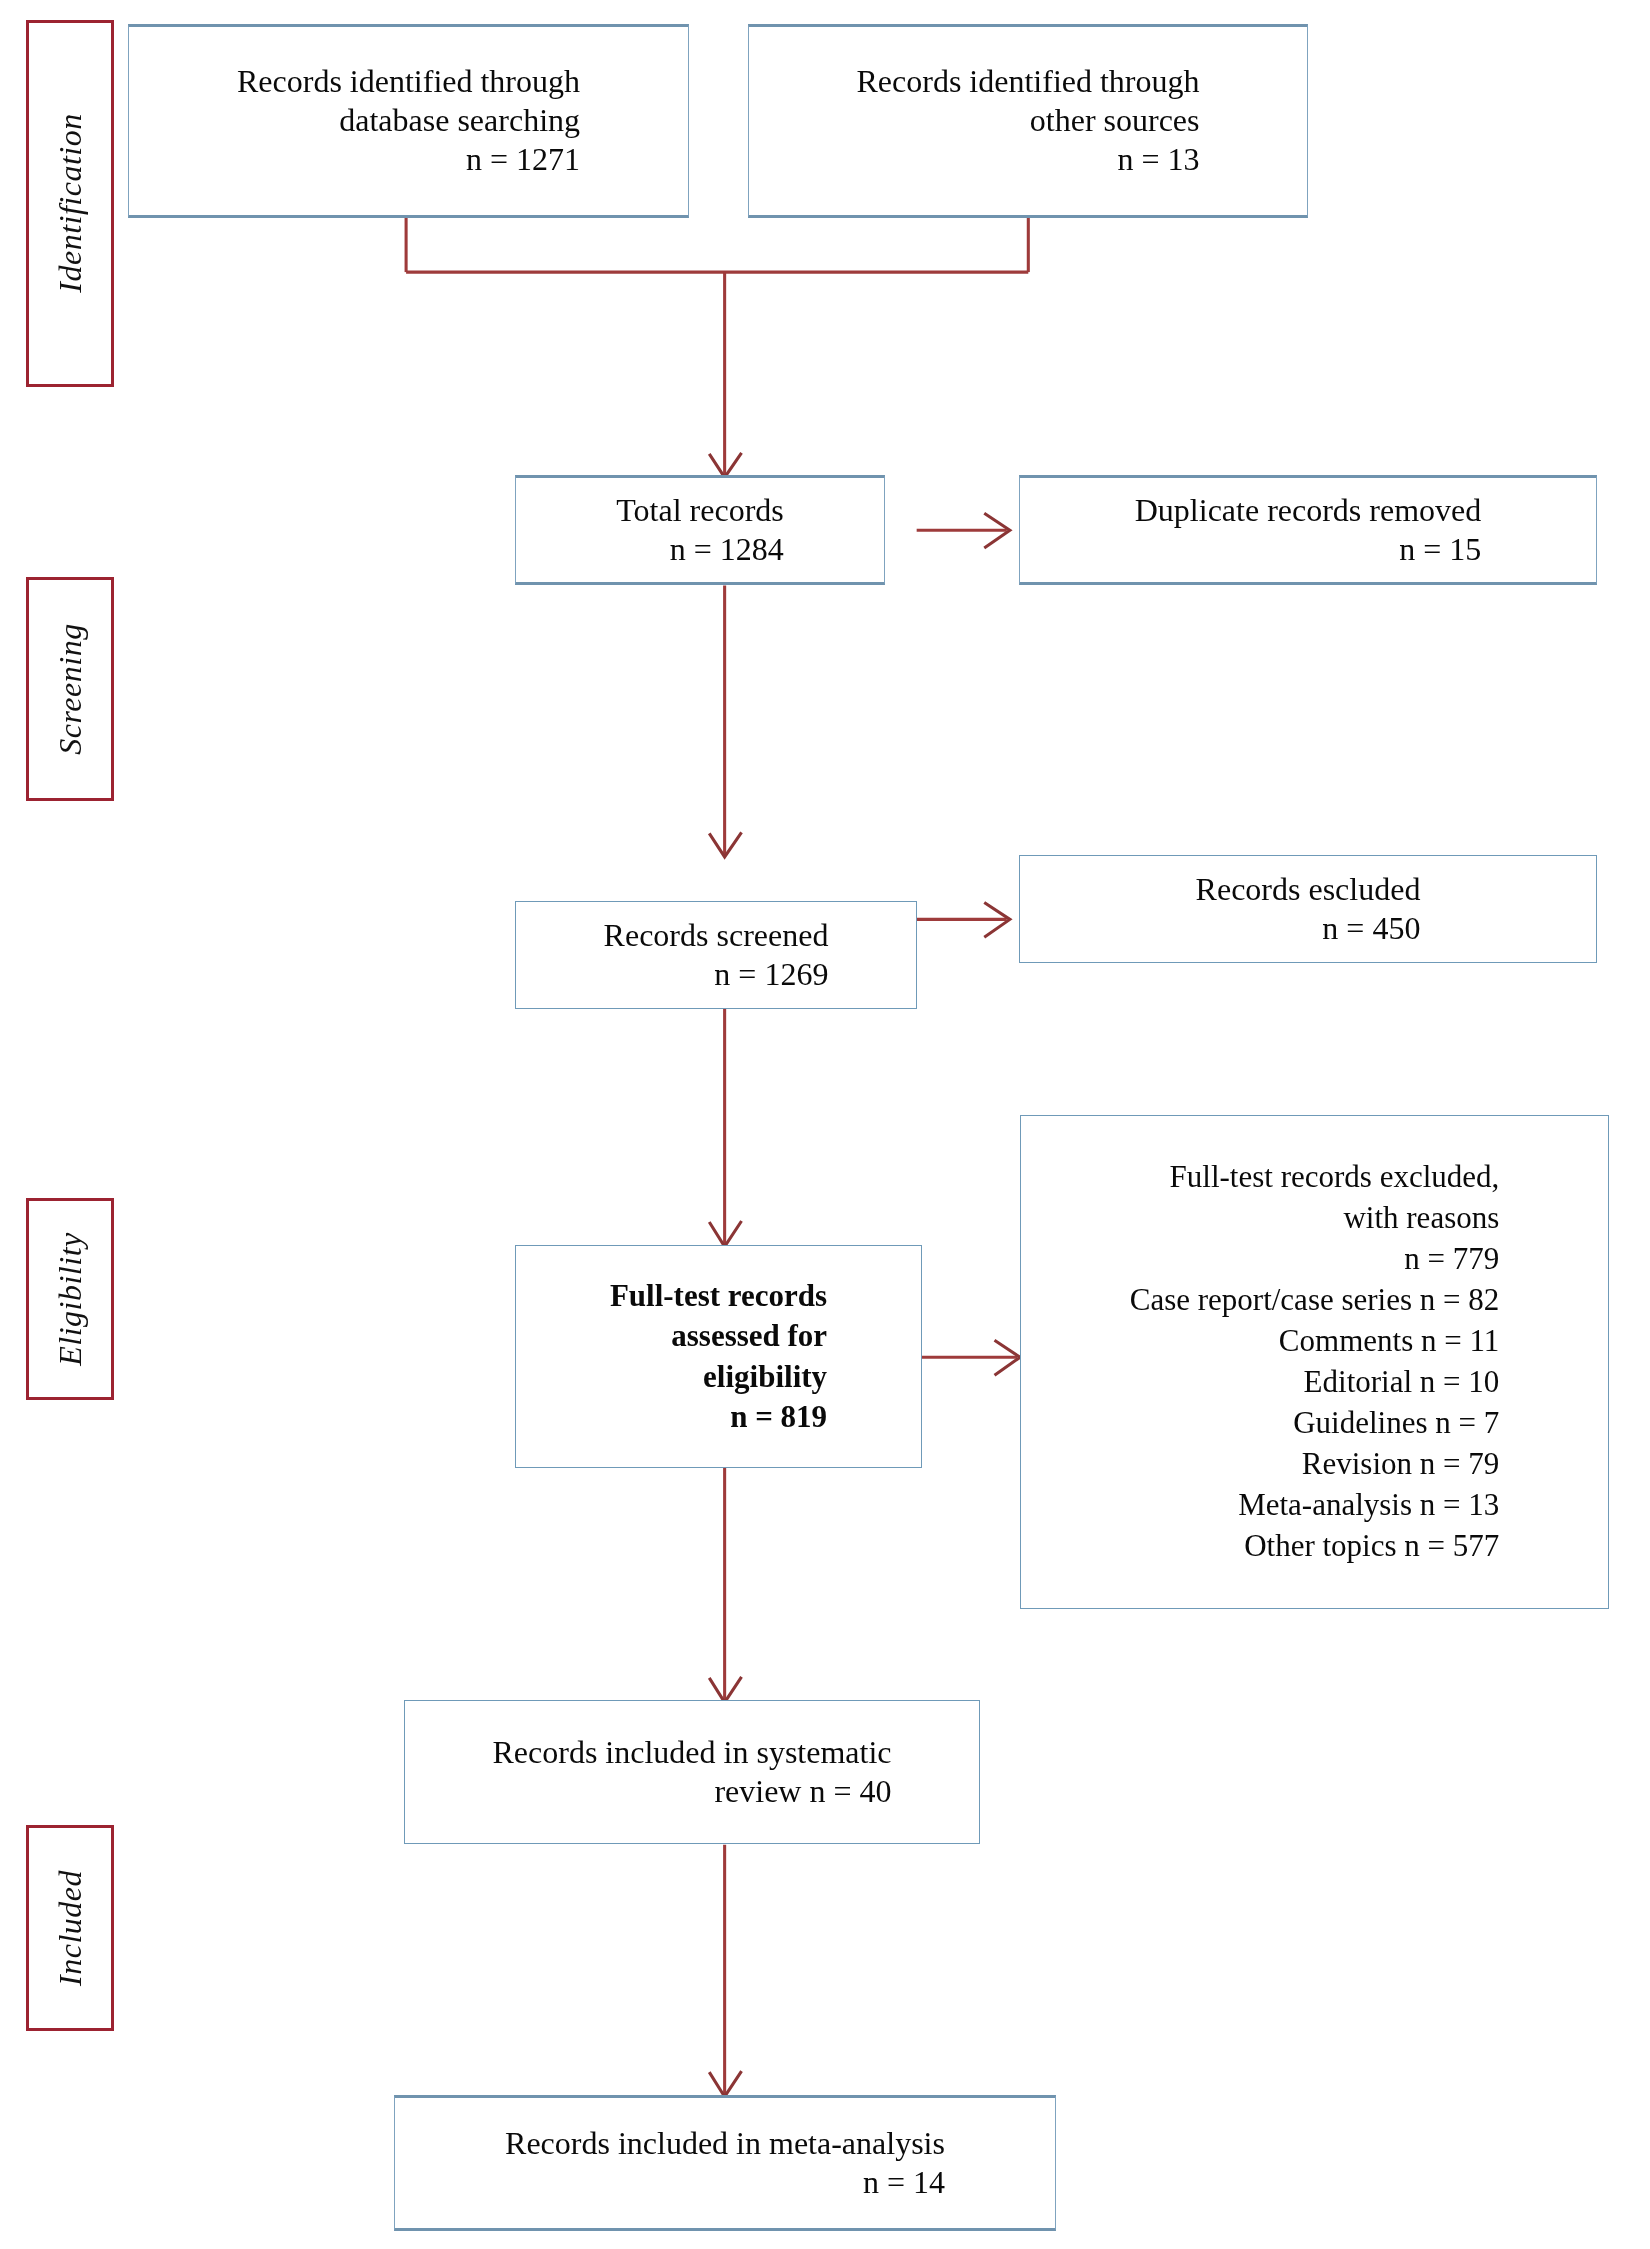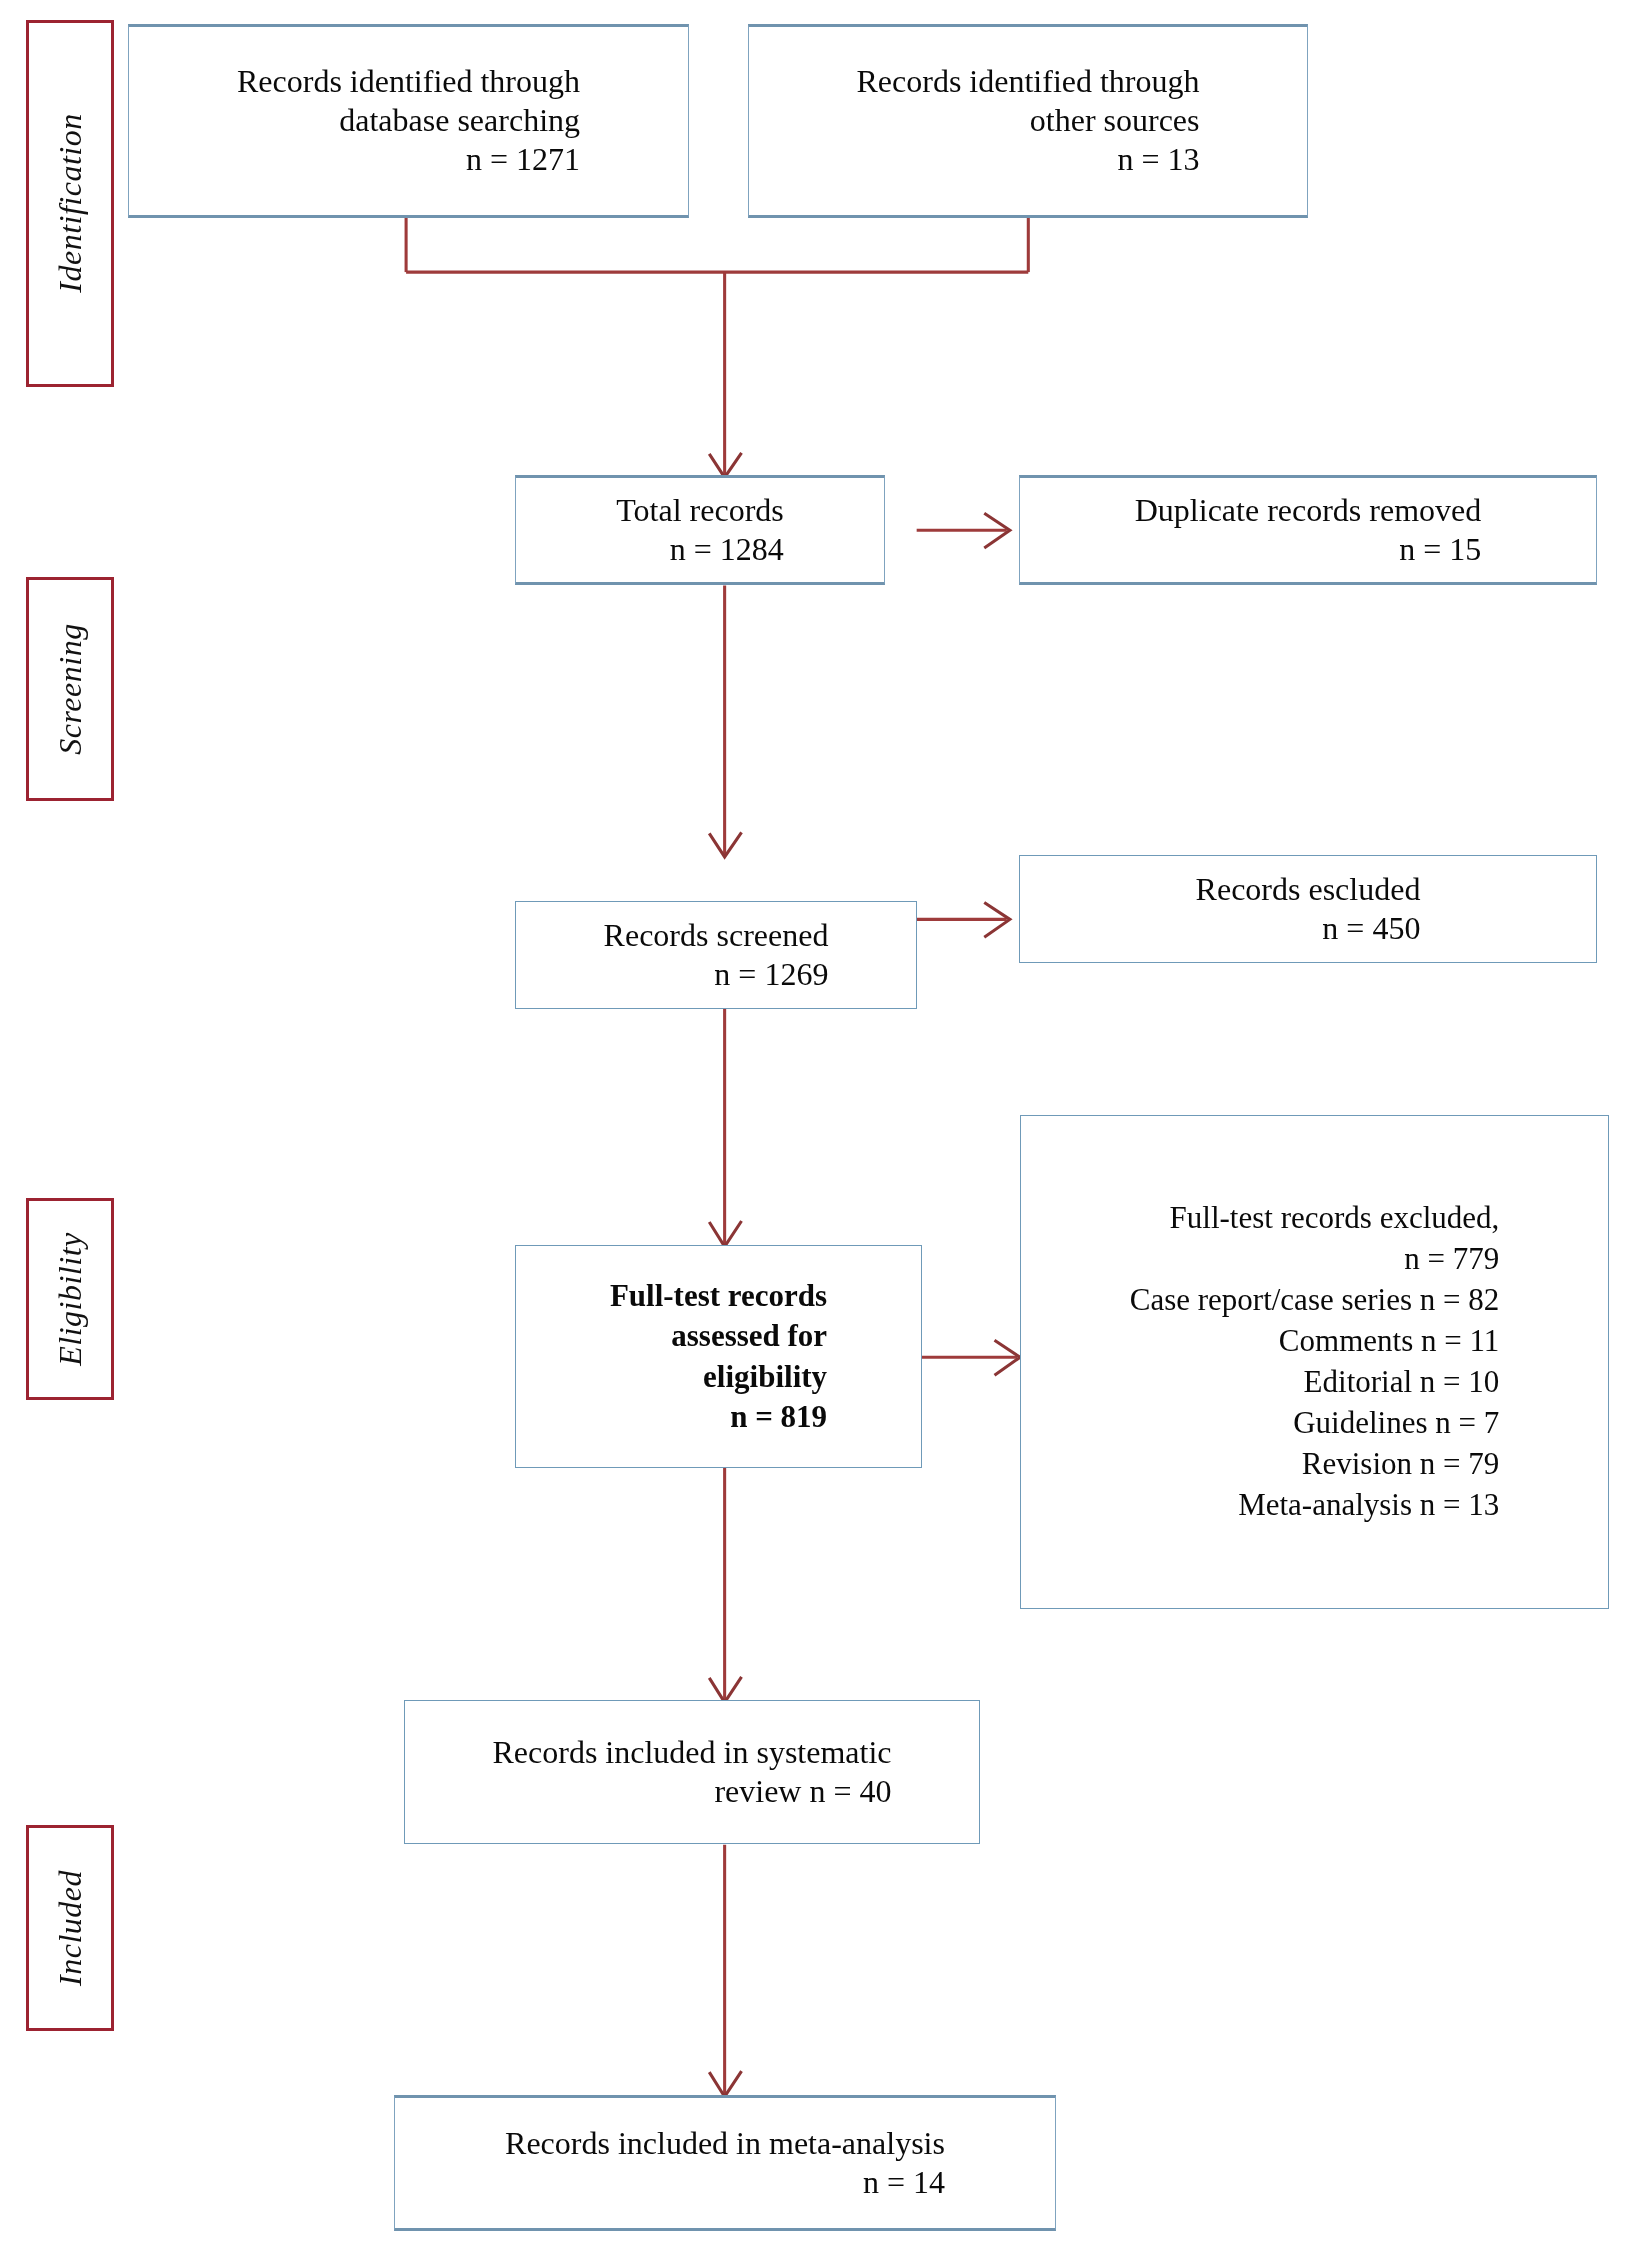--- a/index.html
+++ b/index.html
@@ -165,27 +165,29 @@
       <div>Full-test records</div>
       <div>assessed  for</div>
       <div>eligibility</div>
       <div>n = 819</div>
     </div>
   </div>
 
   <div class="node slim" style="left:1020px;top:1115px;width:589px;height:494px;">
     <div class="txt list">
       <div>Full-test records  excluded,</div>
+      <div>with reasons</div>
       <div>n = 779</div>
       <div>Case report/case series n = 82</div>
       <div>Comments n = 11</div>
       <div>Editorial n = 10</div>
       <div>Guidelines n = 7</div>
       <div>Revision n = 79</div>
       <div>Meta-analysis n = 13</div>
+      <div>Other topics n = 577</div>
     </div>
   </div>
 
   <div class="node slim" style="left:404px;top:1700px;width:576px;height:144px;">
     <div class="txt">
       <div>Records included in systematic</div>
       <div>review n = 40</div>
     </div>
   </div>
 

